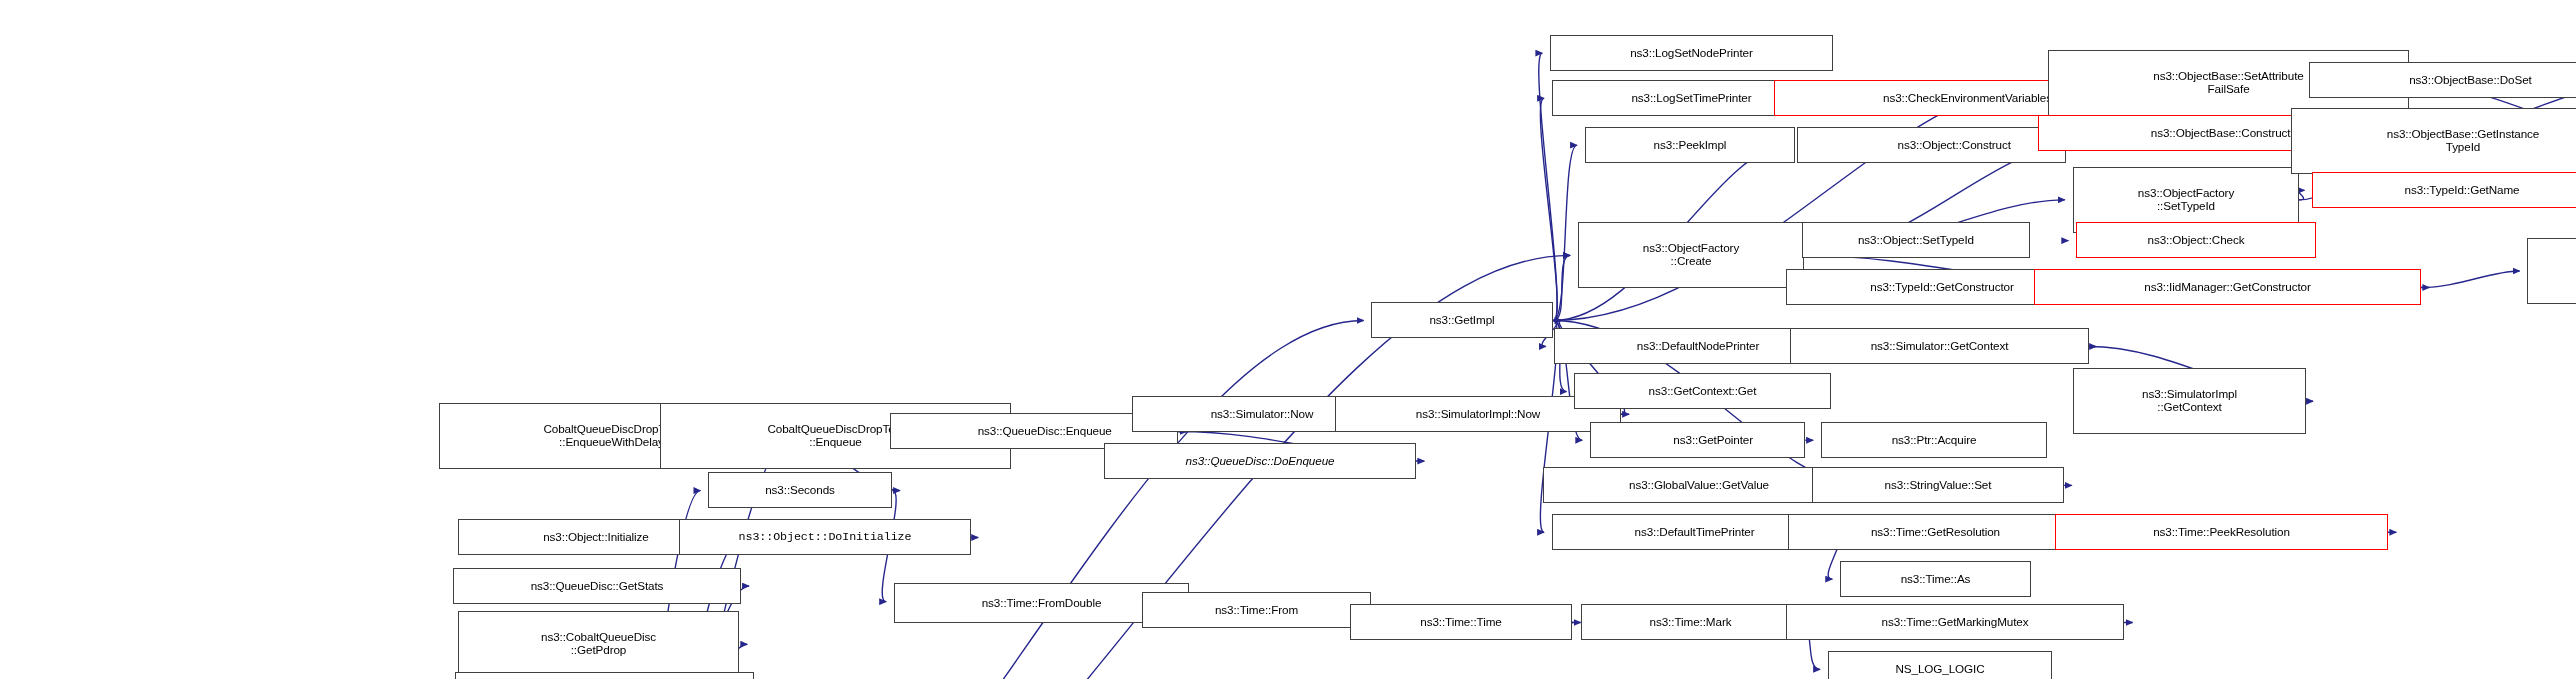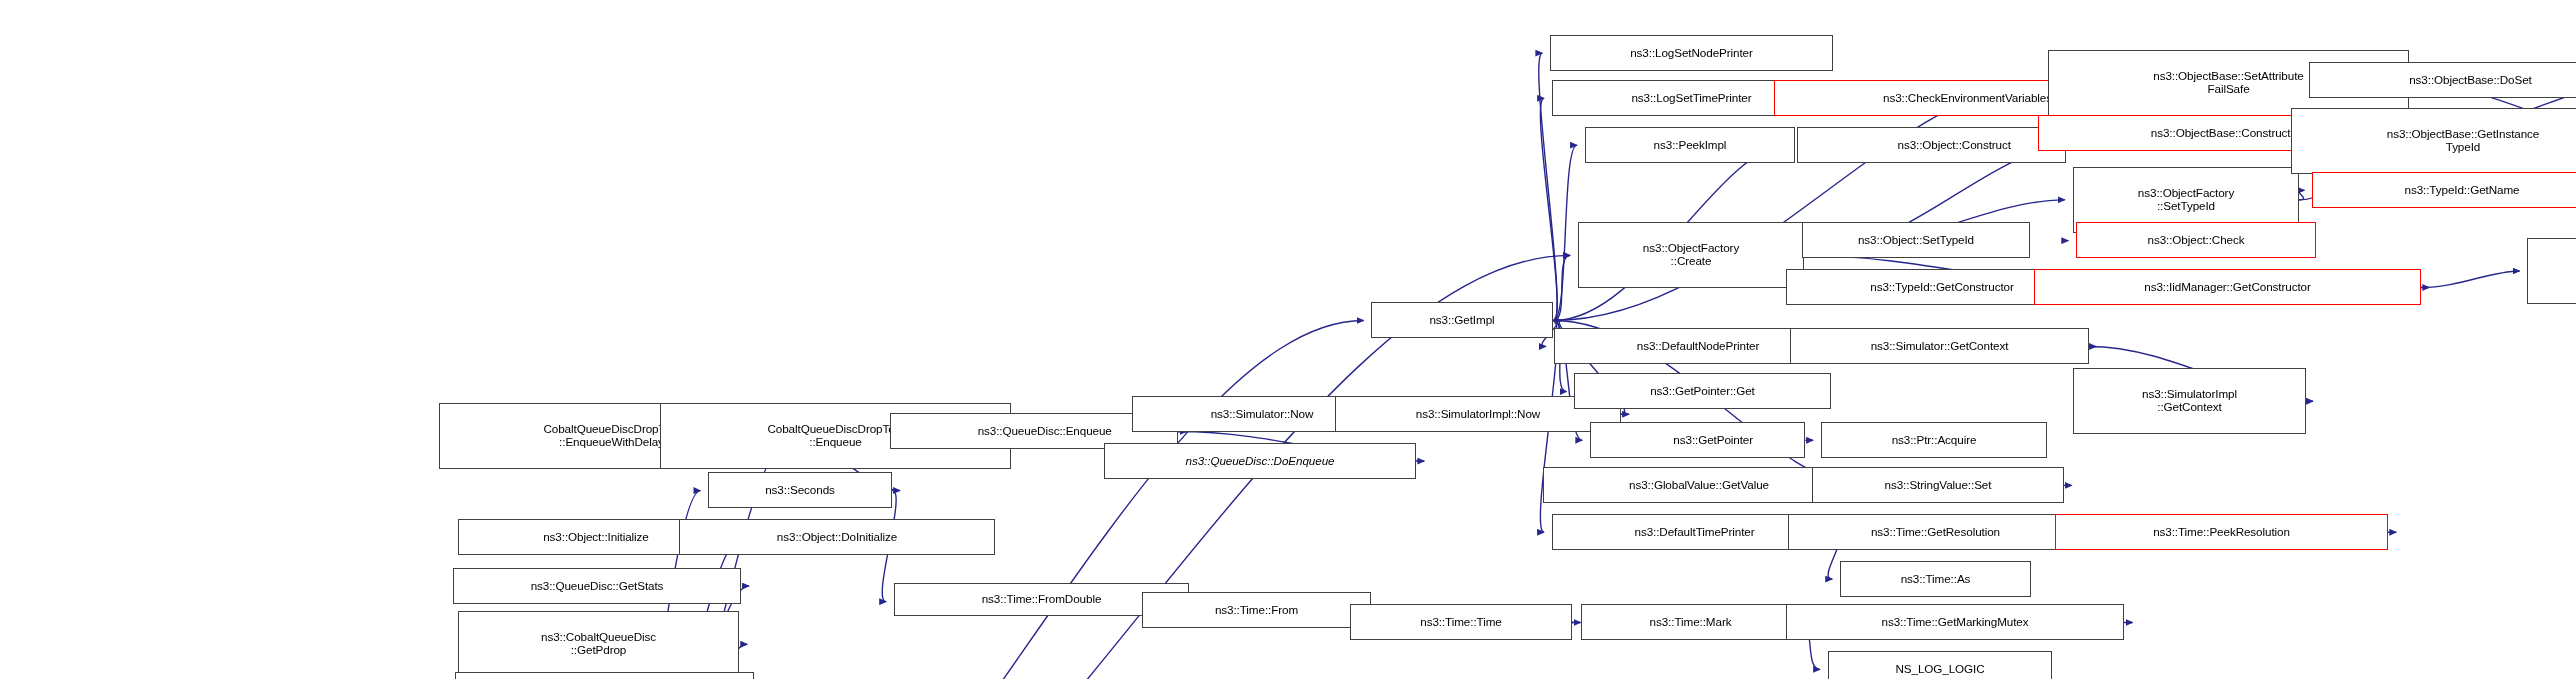--- a/index.html
+++ b/index.html
@@ -88,37 +88,37 @@
 ::EnqueueWithDelay</div>
       <div class="node" style="left: 458px; top: 519px; width: 276px; height: 36px;">ns3::Object::Initialize</div>
       <div class="node" style="left: 453px; top: 568px; width: 288px; height: 36px;">ns3::QueueDisc::GetStats</div>
       <div class="node" style="left: 458px; top: 611px; width: 281px; height: 66px;">ns3::CobaltQueueDisc
 ::GetPdrop</div>
       <div class="node" style="left: 455px; top: 672px; width: 299px; height: 66px;">ns3::QueueDisc::Stats
 ::GetNDroppedPackets</div>
       <div class="node" style="left: 660px; top: 403px; width: 351px; height: 66px;">CobaltQueueDiscDropTest
 ::Enqueue</div>
       <div class="node" style="left: 708px; top: 472px; width: 184px; height: 36px;">ns3::Seconds</div>
-      <div class="node" style="left: 679px; top: 519px; width: 316px; height: 36px;">ns3::Object::DoInitialize</div>
+      <div class="node" style="left: 679px; top: 519px; width: 292px; height: 36px; font-family: Liberation Mono, monospace;">ns3::Object::DoInitialize</div>
       <div class="node" style="left: 890px; top: 413px; width: 288px; height: 36px; padding-left: 24px;">ns3::QueueDisc::Enqueue</div>
       <div class="node" style="left: 1104px; top: 443px; width: 312px; height: 36px; font-style: italic;">ns3::QueueDisc::DoEnqueue</div>
-      <div class="node" style="left: 894px; top: 583px; width: 295px; height: 33px;">ns3::Time::FromDouble</div>
+      <div class="node" style="left: 894px; top: 583px; width: 295px; height: 40px;">ns3::Time::FromDouble</div>
       <div class="node" style="left: 1132px; top: 396px; width: 260px; height: 36px;">ns3::Simulator::Now</div>
       <div class="node" style="left: 1142px; top: 592px; width: 229px; height: 36px;">ns3::Time::From</div>
       <div class="node" style="left: 1335px; top: 396px; width: 286px; height: 36px;">ns3::SimulatorImpl::Now</div>
       <div class="node" style="left: 1350px; top: 604px; width: 222px; height: 36px;">ns3::Time::Time</div>
       <div class="node" style="left: 1371px; top: 302px; width: 182px; height: 36px;">ns3::GetImpl</div>
       <div class="node" style="left: 1581px; top: 604px; width: 219px; height: 36px;">ns3::Time::Mark</div>
       <div class="node" style="left: 1550px; top: 35px; width: 283px; height: 36px;">ns3::LogSetNodePrinter</div>
       <div class="node" style="left: 1552px; top: 80px; width: 279px; height: 36px;">ns3::LogSetTimePrinter</div>
       <div class="node" style="left: 1585px; top: 127px; width: 210px; height: 36px;">ns3::PeekImpl</div>
       <div class="node" style="left: 1578px; top: 222px; width: 226px; height: 66px;">ns3::ObjectFactory
 ::Create</div>
       <div class="node" style="left: 1554px; top: 328px; width: 288px; height: 36px;">ns3::DefaultNodePrinter</div>
-      <div class="node" style="left: 1574px; top: 373px; width: 257px; height: 36px;">ns3::GetPointer::Get</div>
+      <div class="node" style="left: 1574px; top: 373px; width: 257px; height: 36px;">ns3::GetContext::Get</div>
       <div class="node" style="left: 1590px; top: 422px; width: 215px; height: 36px; padding-left: 34px;">ns3::GetPointer</div>
       <div class="node" style="left: 1543px; top: 467px; width: 312px; height: 36px;">ns3::GlobalValue::GetValue</div>
       <div class="node" style="left: 1552px; top: 514px; width: 285px; height: 36px;">ns3::DefaultTimePrinter</div>
       <div class="node red" style="left: 1774px; top: 80px; width: 387px; height: 36px;">ns3::CheckEnvironmentVariables</div>
       <div class="node" style="left: 1797px; top: 127px; width: 269px; height: 36px; padding-left: 48px;">ns3::Object::Construct</div>
       <div class="node" style="left: 1802px; top: 222px; width: 228px; height: 36px;">ns3::Object::SetTypeId</div>
       <div class="node" style="left: 1786px; top: 269px; width: 312px; height: 36px;">ns3::TypeId::GetConstructor</div>
       <div class="node" style="left: 1790px; top: 328px; width: 299px; height: 36px;">ns3::Simulator::GetContext</div>
       <div class="node" style="left: 1821px; top: 422px; width: 226px; height: 36px;">ns3::Ptr::Acquire</div>
       <div class="node" style="left: 1812px; top: 467px; width: 252px; height: 36px;">ns3::StringValue::Set</div>

